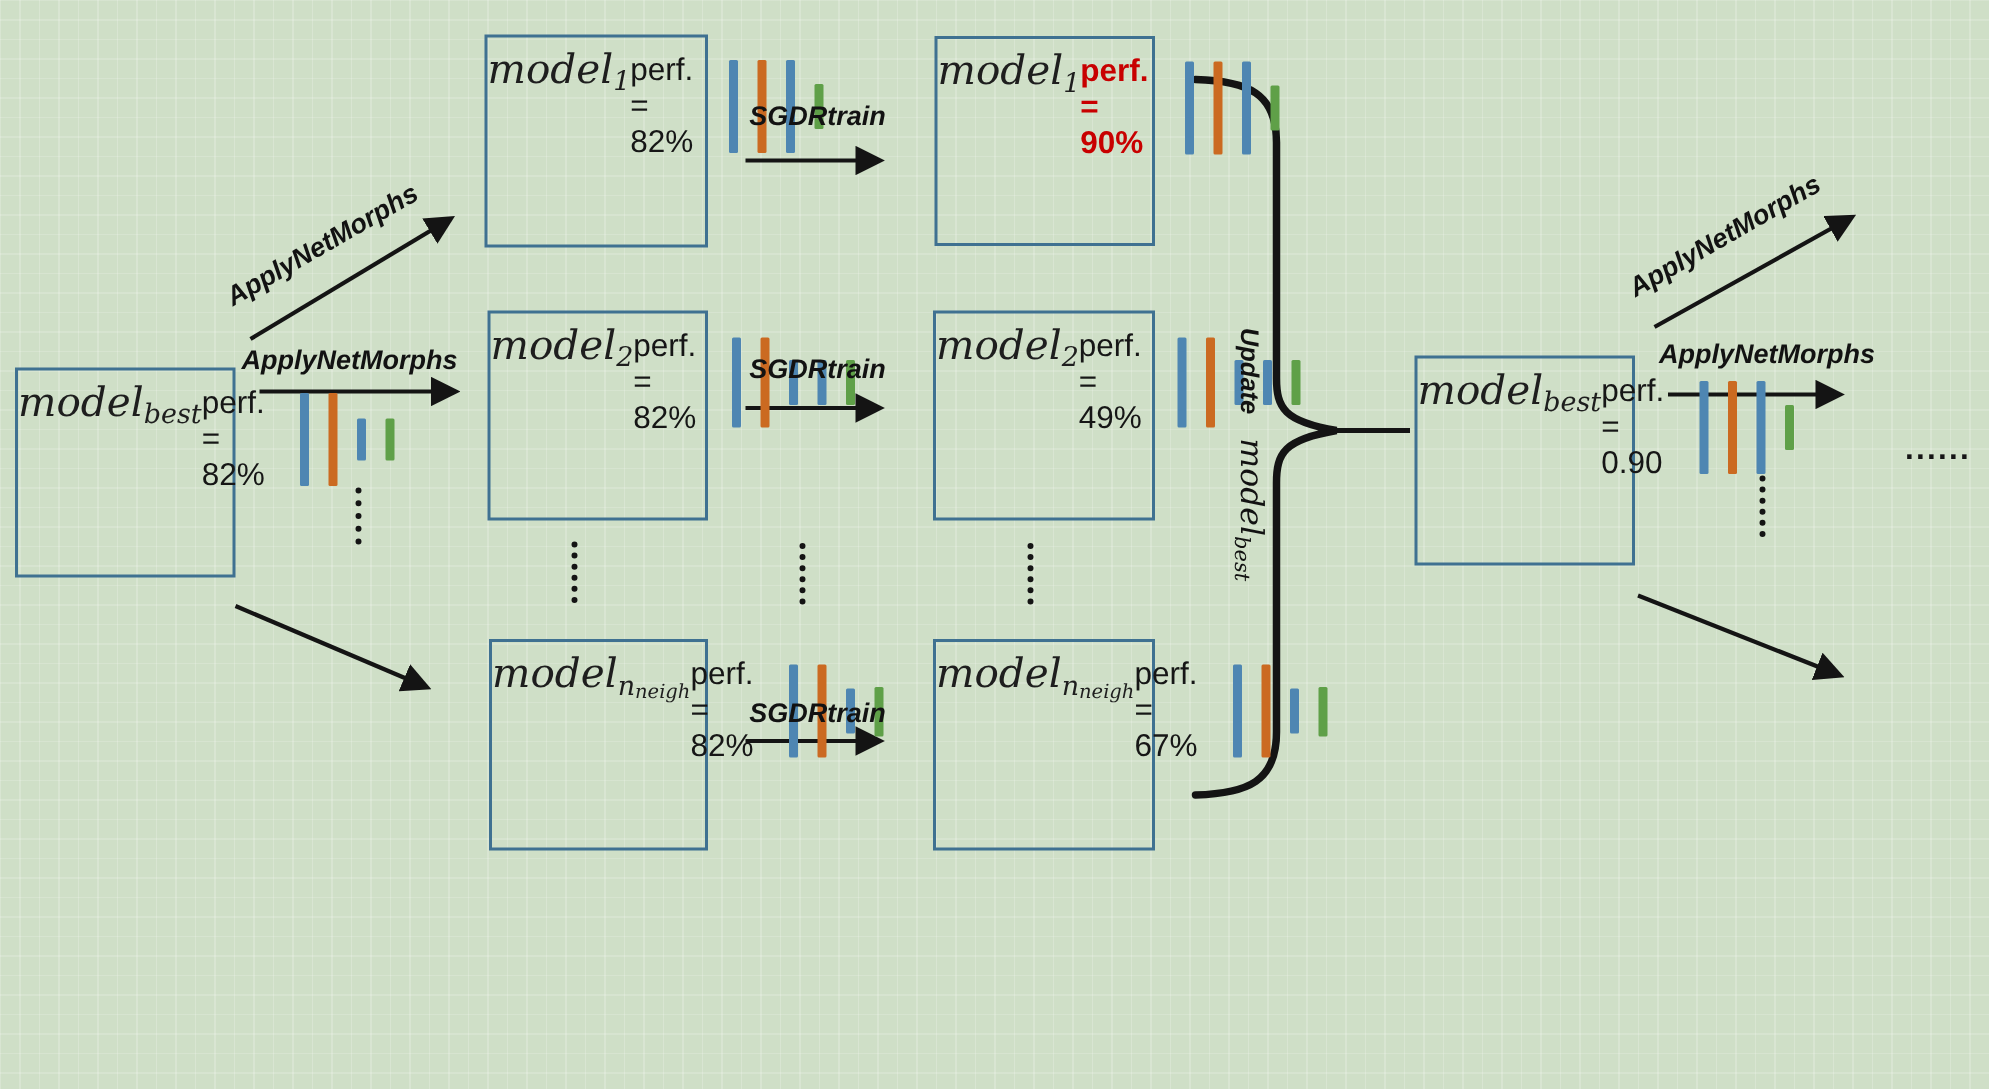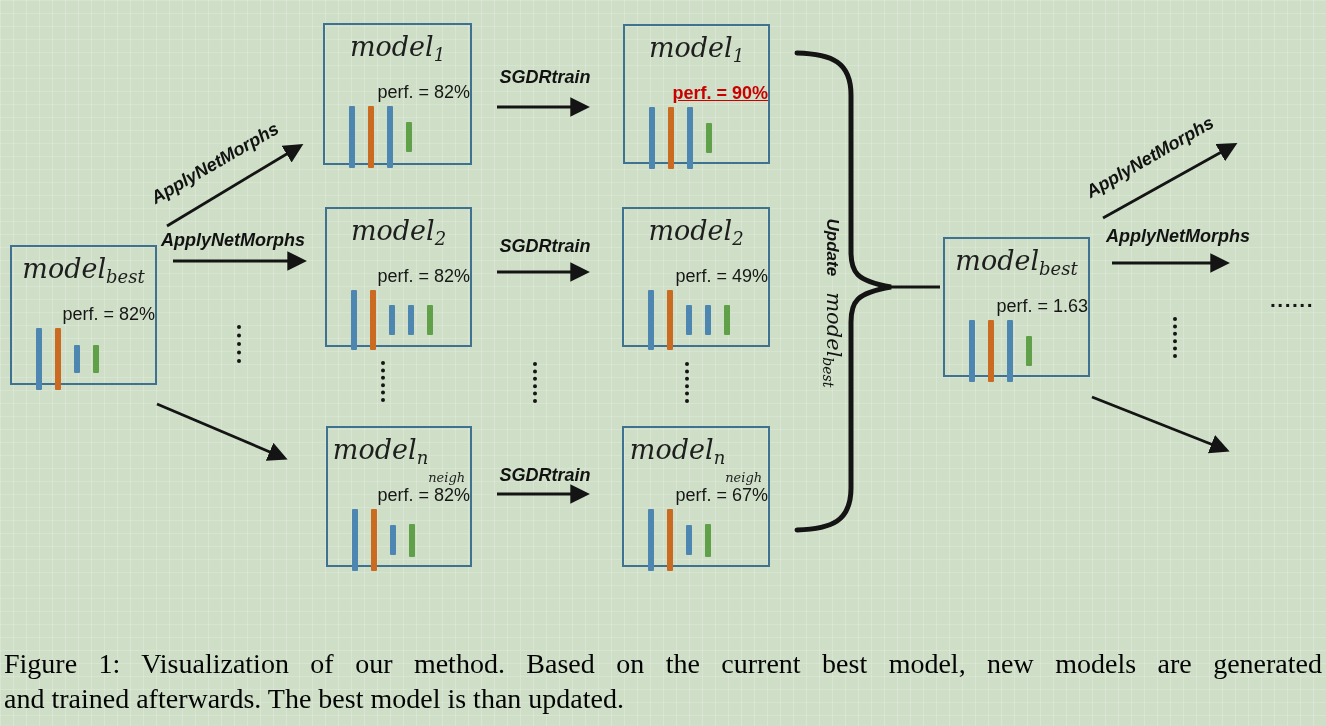--- a/index.html
+++ b/index.html
@@ -9,42 +9,42 @@
     background-image:
       repeating-linear-gradient(to right, rgba(255,255,255,.20) 0 1px, transparent 1px 13px),
       repeating-linear-gradient(to bottom, rgba(255,255,255,.16) 0 1px, transparent 1px 13px);
     font-family:"Liberation Sans",sans-serif;
   }
   .layer{position:absolute; left:0; top:0;}
   
   .box{
     position:absolute; box-sizing:border-box;
     border:2px solid var(--box_border,#3f7191);
-    display:flex; flex-direction:column; padding-top:6px;
+    display:flex; flex-direction:row; padding-top:6px;
   }
   .b0{left:10px;  top:245px; width:147px; height:140px;}
   .b1{left:323px; top:23px;  width:149px; height:142px;}
   .b2{left:325px; top:207px; width:147px; height:140px;}
   .b3{left:326px; top:426px; width:146px; height:141px;}
   .b4{left:623px; top:24px;  width:147px; height:140px;}
   .b5{left:622px; top:207px; width:148px; height:140px;}
   .b6{left:622px; top:426px; width:148px; height:141px;}
   .b7{left:943px; top:237px; width:147px; height:140px;}
   .box-title{
     text-align:center; white-space:nowrap; line-height:32px;
     font-family:"DejaVu Serif","Liberation Serif",serif;
     font-style:italic; font-size:27px; color:#1e1e1e;
   }
   .sub{font-size:18px; position:relative; top:5px;}
-  .subsub{font-size:13px; position:relative; top:23px;}
+  .subsub{font-size:13px; position:relative; top:7px;}
   .perf{
-    text-align:right; margin-top:14px;
-    font-size:18px; color:#161616;
-  }
-  .perf.red{color:var(--perf_red,#c80000); font-weight:700;text-decoration:underline;}
+    text-align:left; margin-top:4px;
+    font-size:21px; color:#161616;
+  }
+  .perf.red{color:var(--perf_red,#c80000); font-weight:700;}
   .bars{display:flex; align-items:center; gap:13px; padding-left:24px; height:74px; margin-top:3px;}
   .bar{width:6px; border-radius:1px; flex:0 0 auto;}
   .bar.blue{background:var(--bar_blue,#4e86b2);}
   .bar.orange{background:var(--bar_orange,#cb6a21);}
   .bar.green{background:var(--bar_green,#5fa048);}
   
   .lbl{
     position:absolute; text-align:center; white-space:nowrap;
     font-style:italic; font-weight:600; font-size:18px; color:#121212;
   }
@@ -181,21 +181,21 @@
     <div class="bars">
         <span class="bar blue" style="height: 62px;"></span>
         <span class="bar orange" style="height: 62px;"></span>
         <span class="bar blue" style="height: 30px;"></span>
         <span class="bar green" style="height: 33px;"></span>
       </div>
   </div>
 
   <div class="box b7">
     <div class="box-title"><span>model</span><span class="sub">best</span><span class="subsub"></span></div>
-    <div class="perf">perf. = 1.63</div>
+    <div class="perf">perf. = 0.90</div>
     <div class="bars">
         <span class="bar blue" style="height: 62px;"></span>
         <span class="bar orange" style="height: 62px;"></span>
         <span class="bar blue" style="height: 62px;"></span>
         <span class="bar green" style="height: 30px;"></span>
       </div>
   </div>
 
   <div class="lbl rot30" style="left:131px; top:153px; width:168px;">ApplyNetMorphs</div>
   <div class="lbl" style="left:157px; top:230px; width:152px;">ApplyNetMorphs</div>
@@ -210,18 +210,14 @@
     <span class="model-word"><span>model</span><span class="sub">best</span></span>
   </div>
 
   <div class="vdots" id="vd1"></div>
   <div class="vdots" id="vd2"></div>
   <div class="vdots" id="vd3"></div>
   <div class="vdots" id="vd4"></div>
   <div class="vdots" id="vd5"></div>
   <div class="hdots">......</div>
 
-  <div class="caption">
-    <div class="cap1">Figure 1: Visualization of our method. Based on the current best model, new models are generated</div>
-    <div class="cap2">and trained afterwards. The best model is than updated.</div>
-  </div>
 
 </div>
 
 </body></html>

